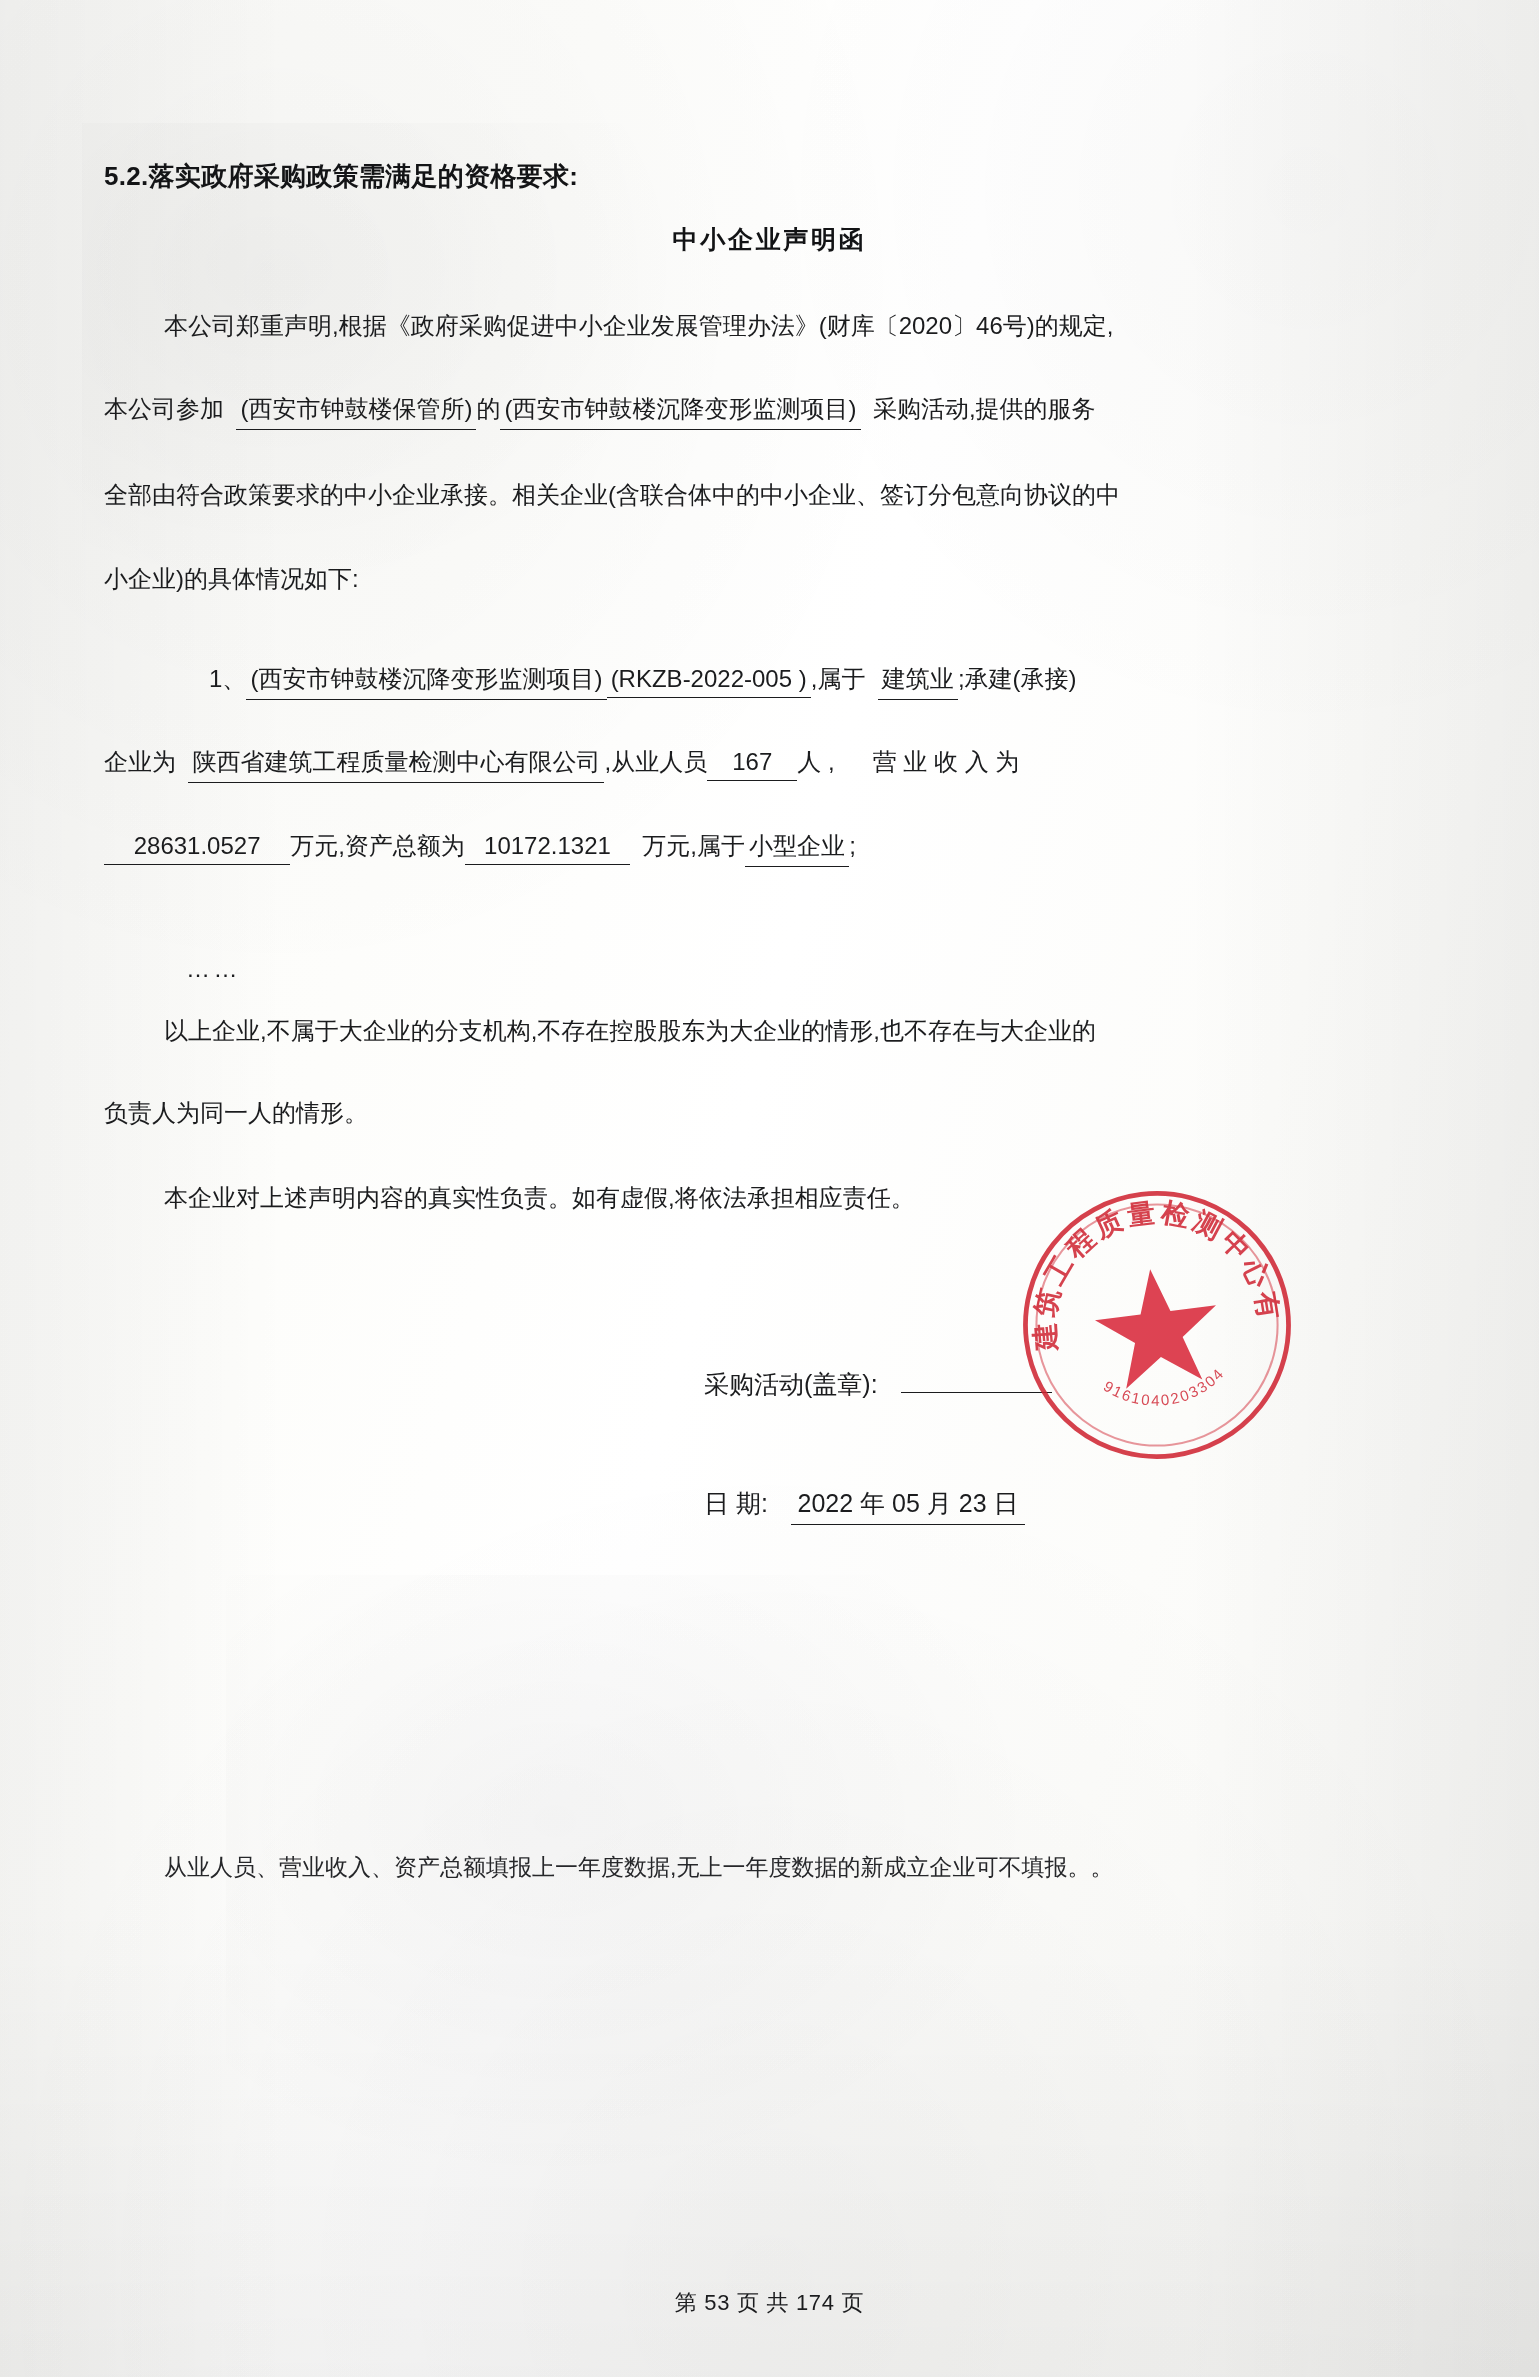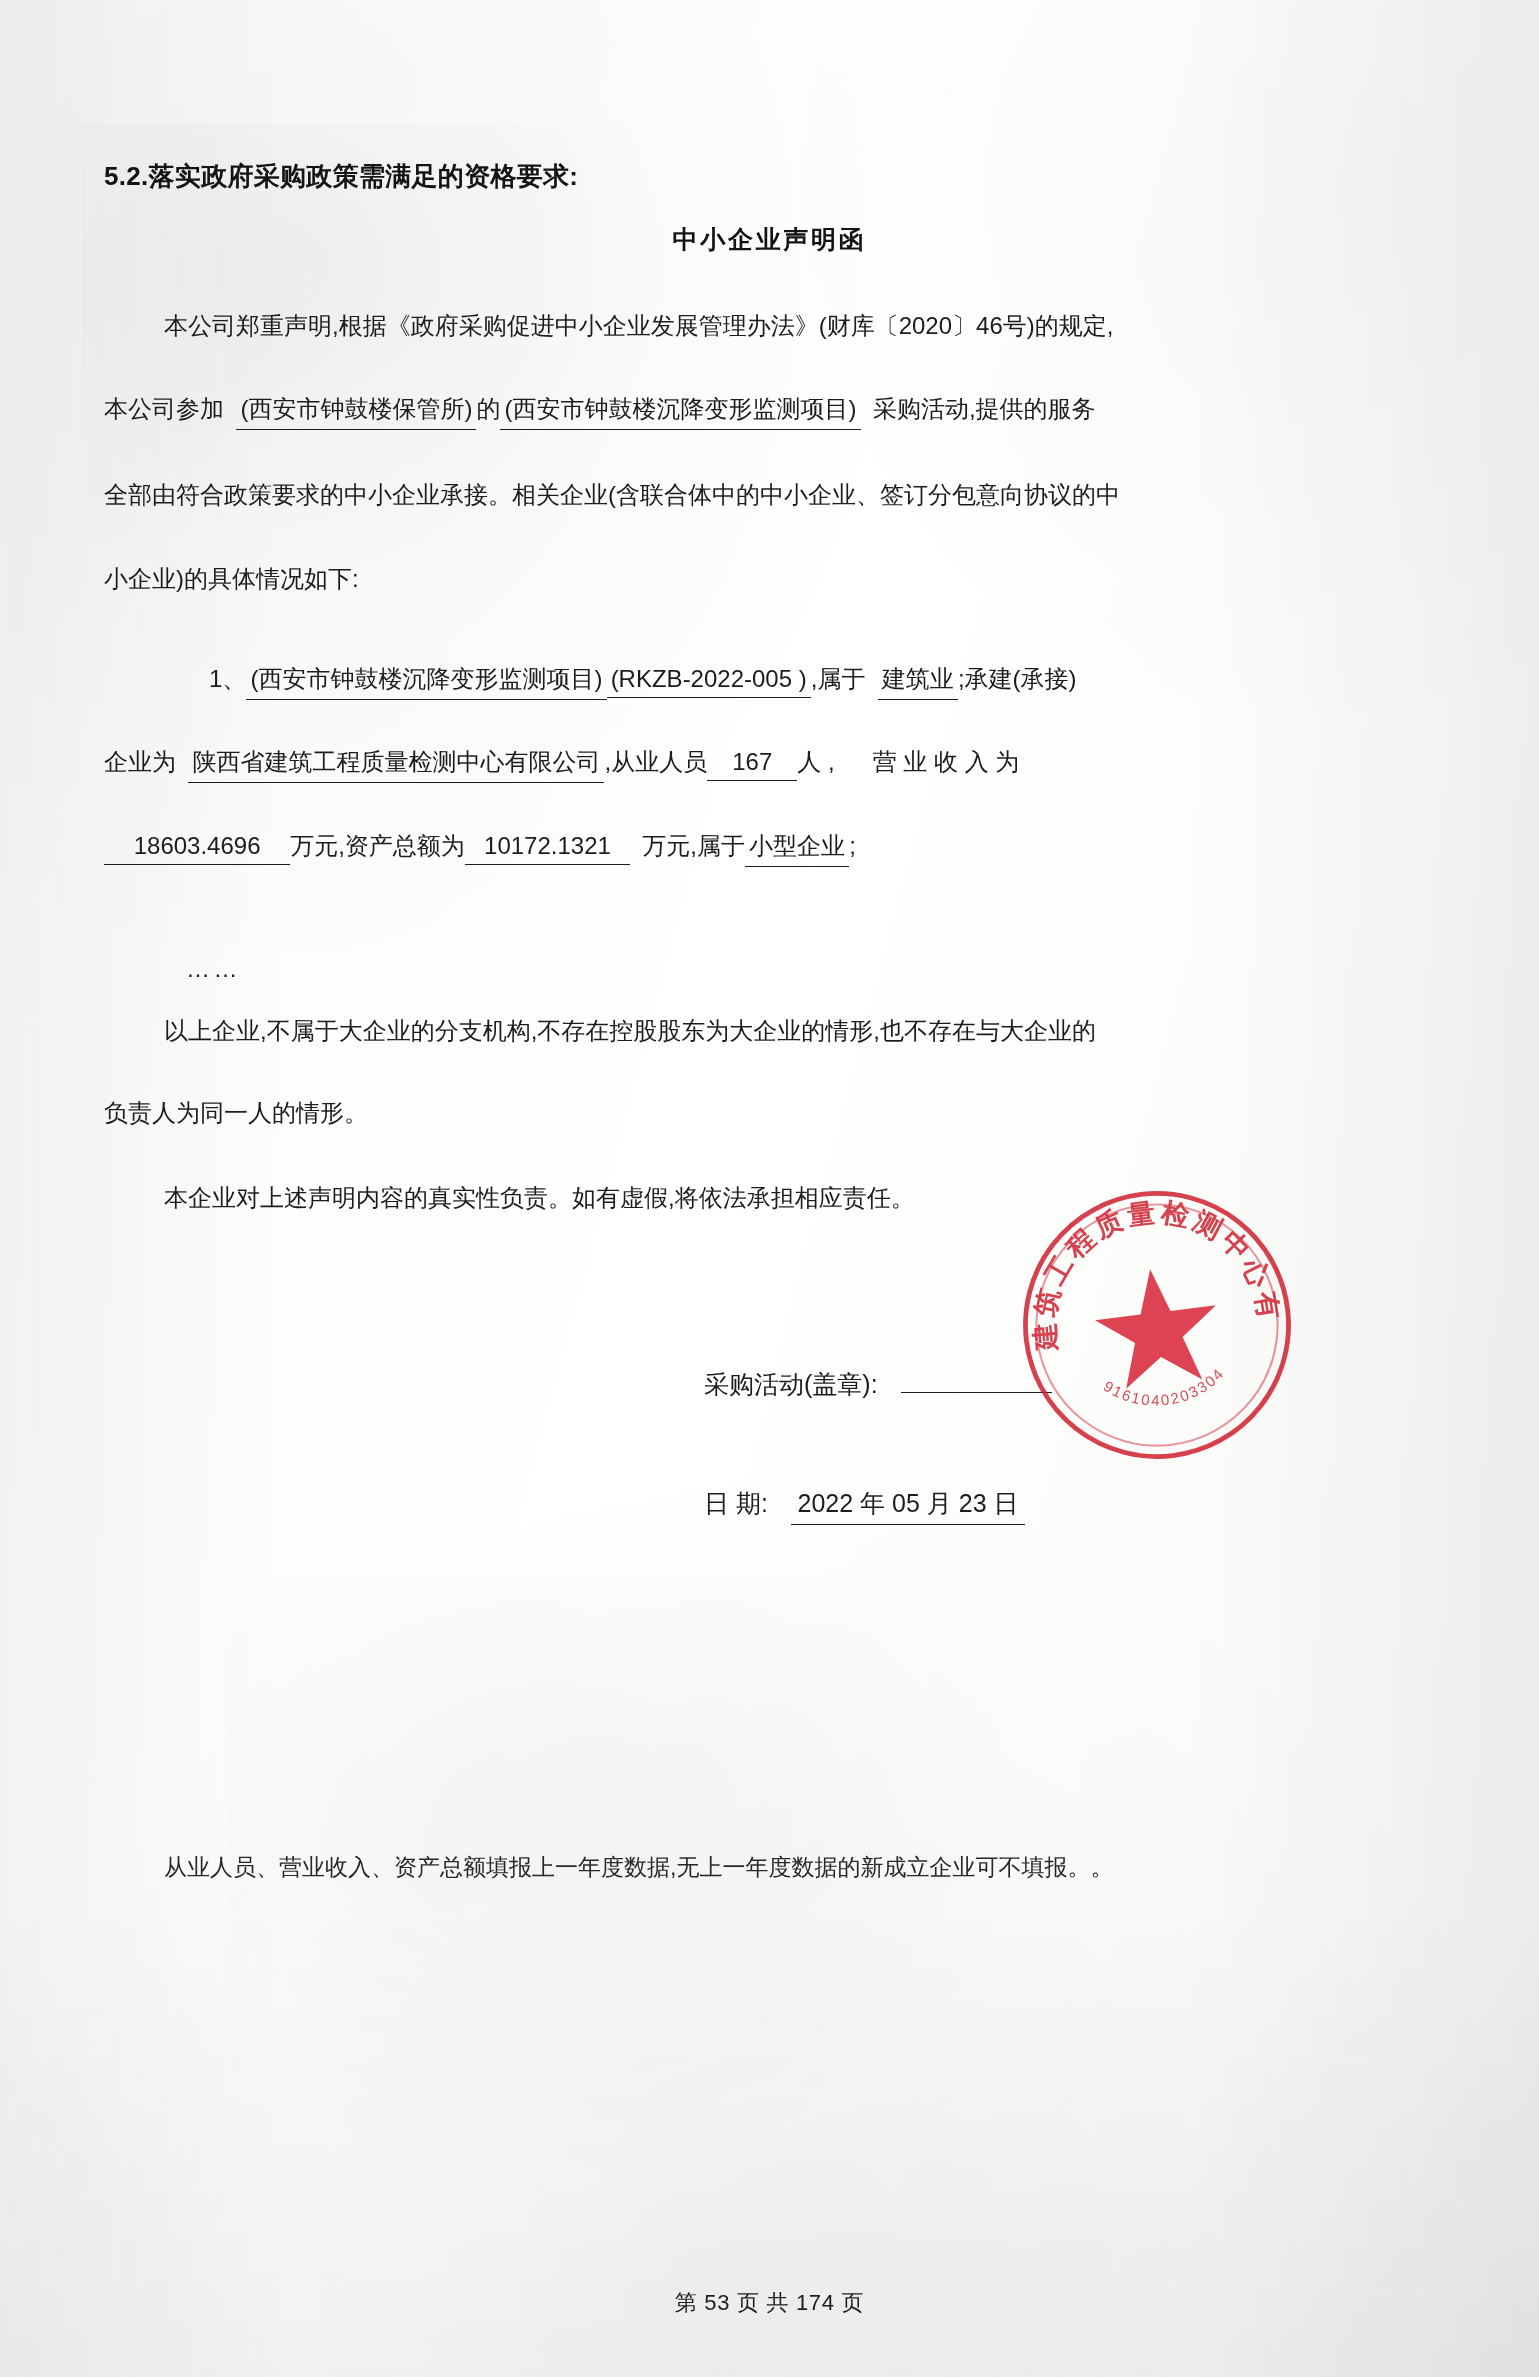--- a/index.html
+++ b/index.html
@@ -182,21 +182,21 @@
 
   <div class="line" style="left:170px; top:663px;margin-left:39px;">
     <span>1、</span><span class="u-wide">(西安市钟鼓楼沉降变形监测项目)</span><span class="u-wide">(RKZB-2022-005 )</span><span>,属于</span><span class="sp-s"></span><span class="u-wide">建筑业</span><span>;承建(承接)</span>
   </div>
 
   <div class="line" style="left:104px; top:746px;">
     <span>企业为</span><span class="sp-s"></span><span class="u-wide">陕西省建筑工程质量检测中心有限公司</span><span>,从业人员</span><span class="u-wide" style="min-width:82px; text-align:center;">167</span><span>人 ,</span><span class="sp-l"></span><span>营 业 收 入 为</span>
   </div>
 
   <div class="line" style="left:104px; top:830px;">
-    <span class="u-wide" style="min-width:178px; text-align:center;">18603.4696</span><span>万元,资产总额为</span><span class="u-wide" style="min-width:157px; text-align:center;">10172.1321</span><span class="sp-s"></span><span>万元,属于</span><span class="u-wide">小型企业</span><span>;</span>
+    <span class="u-wide" style="min-width:178px; text-align:center;">28631.0527</span><span>万元,资产总额为</span><span class="u-wide" style="min-width:157px; text-align:center;">10172.1321</span><span class="sp-s"></span><span>万元,属于</span><span class="u-wide">小型企业</span><span>;</span>
   </div>
 
   <div class="ellipsis-dots">……</div>
 
   <div class="line" style="left:164px; top:1015px;">以上企业,不属于大企业的分支机构,不存在控股股东为大企业的情形,也不存在与大企业的</div>
   <div class="line" style="left:104px; top:1097px;">负责人为同一人的情形。</div>
 
   <div class="line" style="left:164px; top:1182px;">本企业对上述声明内容的真实性负责。如有虚假,将依法承担相应责任。</div>
 
   <div class="sig-label" style="left:704px; top:1368px;">

